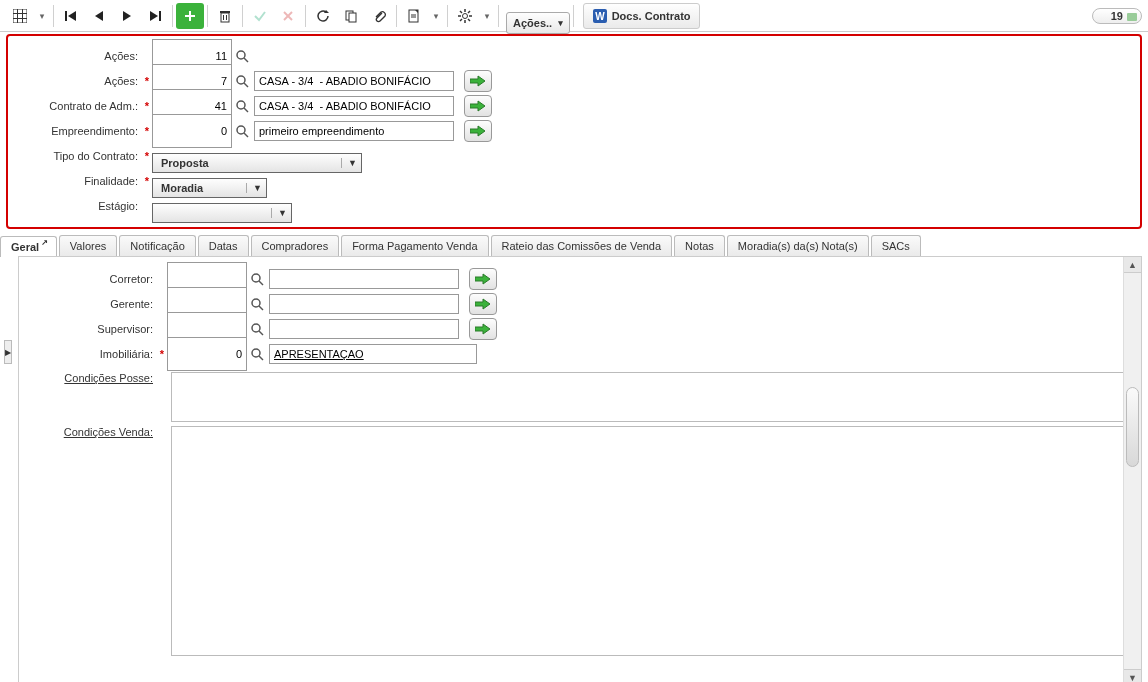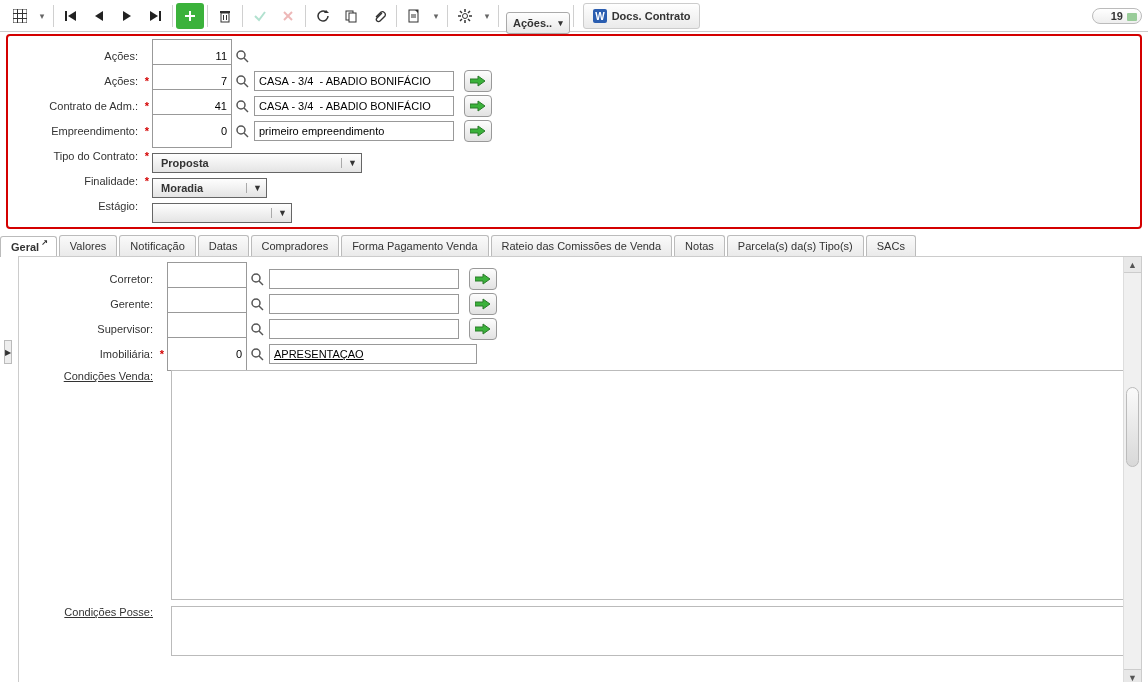--- a/index.html
+++ b/index.html
@@ -271,21 +271,21 @@
 <div class="tabrow">
   <div class="tab-corner"></div>
   <div class="tab active"><span>Geral</span><span style="font-size:8px; position:relative; top:-6px; left:2px;">↗</span></div>
   <div class="tab">Valores</div>
   <div class="tab">Notificação</div>
   <div class="tab">Datas</div>
   <div class="tab">Compradores</div>
   <div class="tab">Forma Pagamento Venda</div>
   <div class="tab">Rateio das Comissões de Venda</div>
   <div class="tab">Notas</div>
-  <div class="tab">Parcela(s) da(s) Tipo(s)</div>
+  <div class="tab">Moradia(s) da(s) Nota(s)</div>
   <div class="tab">SACs</div>
 </div>
 
 <div class="side-collapse">▶</div>
 
 <div class="tabbody">
   <div class="vscroll">
     <div class="arr up">▲</div>
     <div class="thumb"></div>
     <div class="arr down">▼</div>
@@ -347,23 +347,23 @@
     <div class="req">*</div>
     <input class="num-input" value="0" style="">
     <button class="lookup-btn">
         <svg width="14" height="14" viewBox="0 0 14 14">
           <circle cx="6" cy="6" r="4" fill="none" stroke="#555" stroke-width="1.5"></circle>
           <line x1="9" y1="9" x2="13" y2="13" stroke="#555" stroke-width="1.5"></line>
         </svg>
       </button>
     <input class="desc-input" style="width: 208px; text-decoration: underline;" value="APRESENTAÇAO">
   </div>
+  <div class="frow" style="align-items:flex-start; height:auto; margin-top:6px;">
+    <div class="section-label">Condições Posse:</div>
+    <div class="req">&nbsp;</div>
+    <textarea class="small-textarea" style="width: 910px;"></textarea>
+  </div>
   <div class="frow" style="align-items:flex-start; height:auto; margin-top:4px;">
     <div class="section-label">Condições Venda:</div>
     <div class="req">&nbsp;</div>
     <textarea class="big-textarea" style="width: 910px;"></textarea>
   </div>
-  <div class="frow" style="align-items:flex-start; height:auto; margin-top:6px;">
-    <div class="section-label">Condições Posse:</div>
-    <div class="req">&nbsp;</div>
-    <textarea class="small-textarea" style="width: 910px;"></textarea>
-  </div>
 </div>
 
 </body></html>

